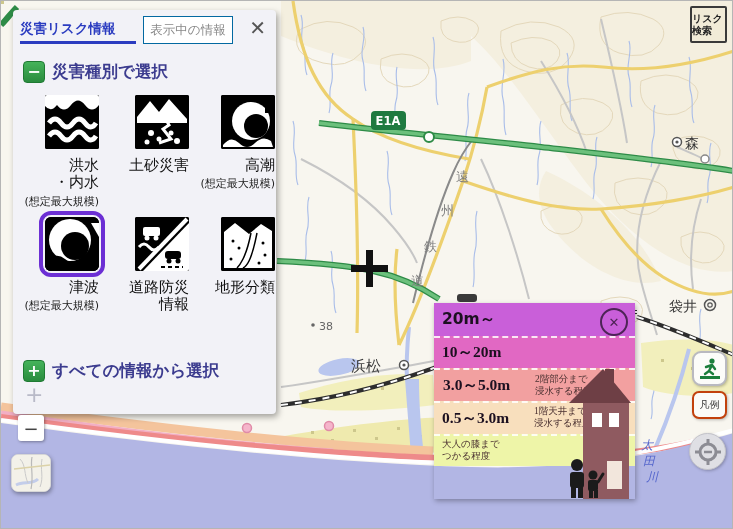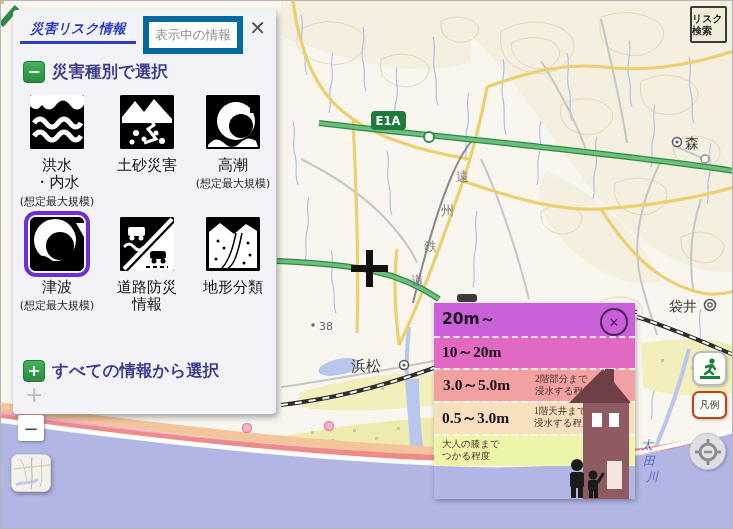--- a/index.html
+++ b/index.html
@@ -3,32 +3,32 @@
 <meta charset="utf-8">
 <style>
   html,body{margin:0;padding:0;background:#dfe2ea;font-family:"DejaVu Sans",sans-serif;}
   #app{position:relative;width:733px;height:529px;overflow:hidden;background:#f8f6ef;border:1px solid #b5b5b5;box-sizing:border-box;}
   #map-svg{position:absolute;left:0;top:0;z-index:1;}
 
   
   #panel{position:absolute;left:12px;top:9px;width:263px;height:404px;background:#f2f2f7;
          border-radius:4px;box-shadow:2px 3px 6px rgba(0,0,0,.35);z-index:30;}
   .tabs{position:relative;height:32px;padding-top:5px;}
-  .tab-active{position:absolute;left:7px;top:6px;width:116px;text-align:center;font-size:13.5px;font-weight:bold;
-              color:#2b3cc0;padding:4px 0 3px;border-bottom:3px solid #2b3cc0;cursor:pointer;font-style:italic;}
+  .tab-active{position:absolute;left:7px;top:6px;width:116px;text-align:left;font-size:13.5px;font-weight:bold;
+              color:#2b3cc0;padding:4px 0 3px;border-bottom:3px solid #2b3cc0;cursor:pointer;}
   .tab-idle{position:absolute;left:130px;top:6px;width:84px;text-align:center;font-size:12.5px;color:#888;
-            background:#fff;border:6px solid #0369a1;padding:5px 2px 4px;cursor:pointer;}
+            background:#fff;border:1px solid #0369a1;padding:5px 2px 4px;cursor:pointer;}
   .panel-close{position:absolute;right:10px;top:8px;font-size:20px;font-weight:bold;color:#555;cursor:pointer;line-height:1;}
   .sec-head{display:flex;align-items:center;gap:7px;margin:14px 0 4px 10px;}
   .toggle-box{width:20px;height:20px;border-radius:4px;background:linear-gradient(#45b35a,#2a8c3e);
               border:1px solid #1f7a33;color:#fff;font-size:16px;font-weight:bold;display:flex;
               align-items:center;justify-content:center;line-height:1;cursor:pointer;}
   .sec-title{font-size:16.5px;font-weight:bold;color:#3c3c8f;}
   #tile-grid{position:relative;height:238px;}
-  .tile{position:absolute;width:84px;text-align:center;cursor:pointer;}
+  .tile{position:absolute;width:84px;text-align:right;cursor:pointer;}
   .t-c1{left:2px;} .t-c2{left:92px;} .t-c3{left:178px;}
   .t-r1{top:8px;} .t-r2{top:130px;}
   .tile-icon{width:54px;height:54px;margin:0 auto;background:#000;border-radius:2px;}
   .tile-icon.sel-wrap{outline:4px solid #6c2fd4;outline-offset:2px;border-radius:6px;}
   .tile-label{font-size:15px;color:#111;line-height:1.15;margin-top:4px;}
   .tile-sub{font-size:11px;color:#222;margin-top:2px;}
   #notes-link{position:absolute;left:10px;top:312px;font-size:13.5px;color:#3344cc;text-decoration:underline;cursor:pointer;}
   #sec-all{position:absolute;left:0;top:336px;width:100%;}
   #ghost-plus{position:absolute;left:12px;top:372px;font-size:22px;color:#b9bac8;}
 

